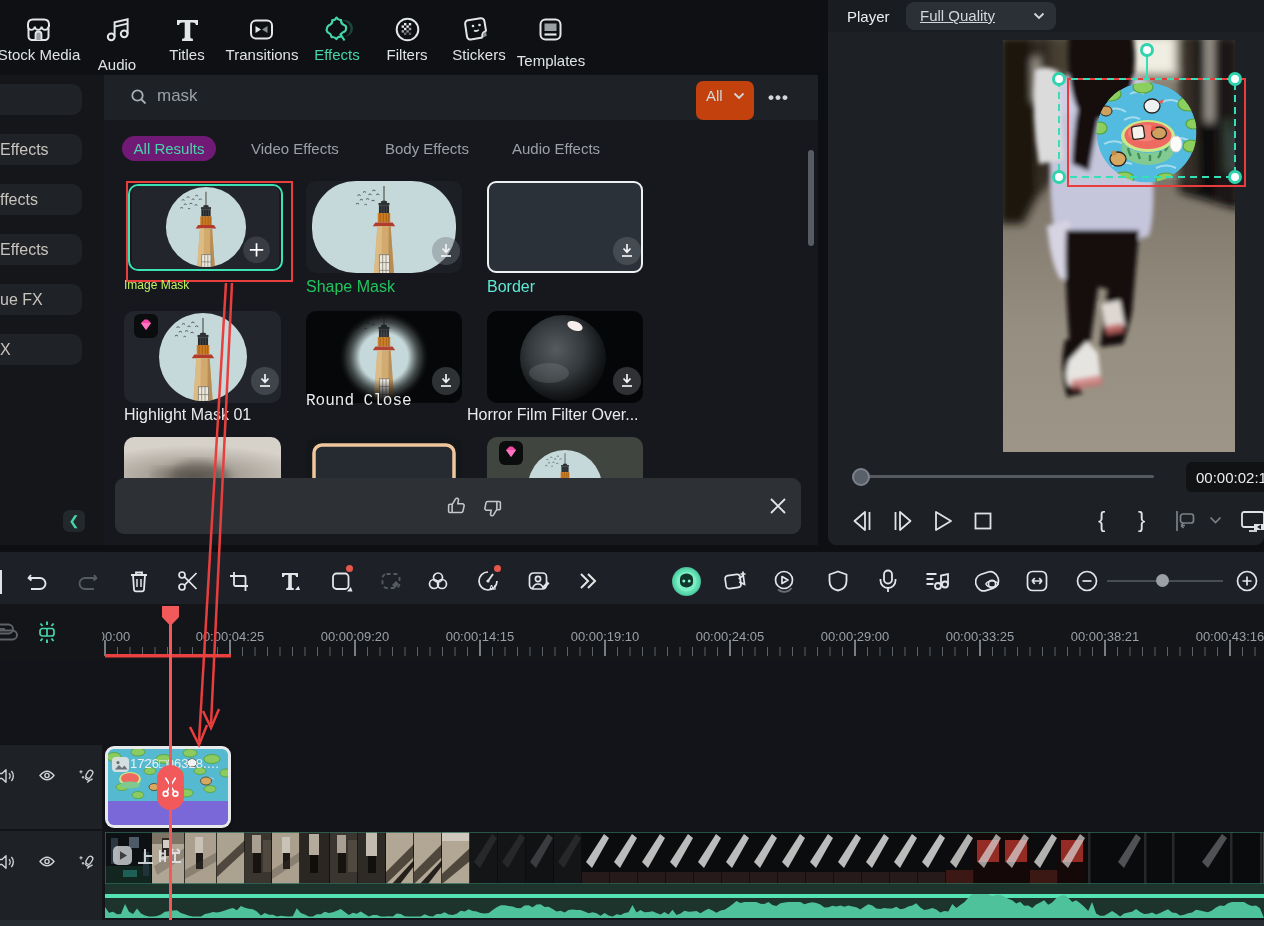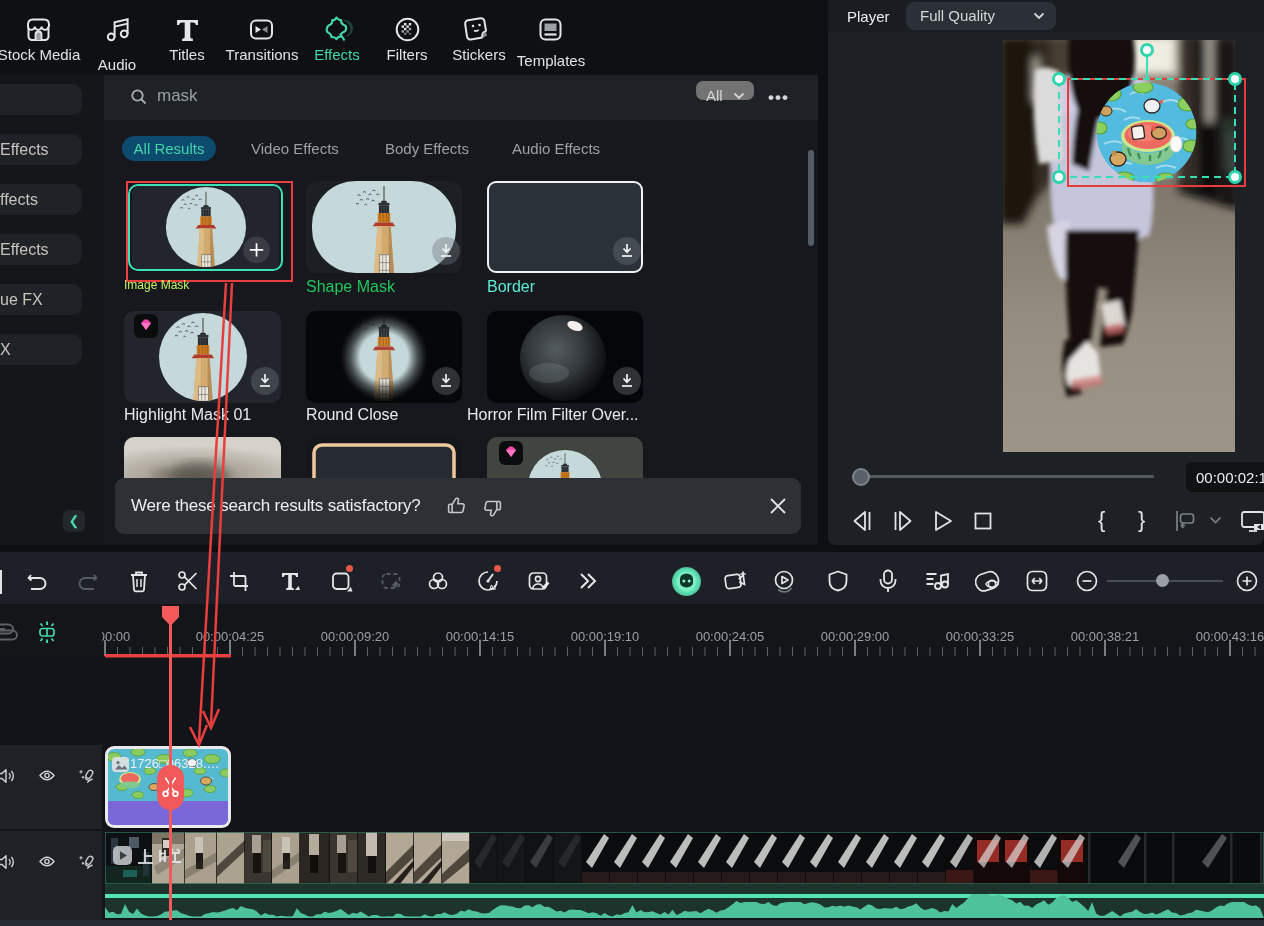--- a/index.html
+++ b/index.html
@@ -130,27 +130,27 @@
   <div class="abs" style="left:-60px;top:334px;width:142px;height:31px;background:#1f2328;border-radius:10px;color:#c8c3bc;font-size:16px;line-height:31px;padding-left:60px;">X</div>
   <div class="abs" style="left:63px;top:510px;width:22px;height:22px;background:#23282d;border-radius:6px;color:#45d6a9;font-size:13px;text-align:center;line-height:21px;">❮</div>
 
   <div class="abs" id="fxpanel" style="left:104px;top:75px;width:714px;height:470px;background:#16181d;"></div>
   <div class="abs" id="searchrow" style="left:104px;top:75px;width:714px;height:45px;background:#1e2126;"></div>
   <svg class="abs" style="left:130px;top:88px" width="18" height="18" viewBox="0 0 18 18" fill="none" stroke="#a9aeb4" stroke-width="1.8">
     <circle cx="7.5" cy="7.5" r="5.2"></circle>
       <path d="M11.5 11.5 L15.5 15.5"></path>
   </svg>
   <div class="abs" style="left:157px;top:86px;color:#98a0a6;font-size:17px;">mask</div>
-  <div class="abs" style="left:696px;top:81px;width:58px;height:19px;background:#737373;border-radius:7px;color:#d3d7da;font-size:15px;line-height:30px;padding-left:10px;">All</div>
+  <div class="abs" style="left:696px;top:81px;width:58px;height:39px;background:#c2410c;border-radius:7px;color:#d3d7da;font-size:15px;line-height:30px;padding-left:10px;">All</div>
   <svg class="abs" style="left:733px;top:92px" width="12" height="8" viewBox="0 0 12 8" fill="none" stroke="#d3d7da" stroke-width="1.8">
       <path d="M1.5 1.5 L6 6 L10.5 1.5"></path>
     </svg>
   <div class="abs" style="left:768px;top:88px;color:#d3d7da;font-size:17px;letter-spacing:1px;font-weight:bold;">•••</div>
 
-  <div class="abs" style="left:122px;top:136px;width:94px;height:25px;background:#0c4a6e;border-radius:13px;color:#45d6a9;font-size:15px;text-align:center;line-height:25px;">All Results</div>
+  <div class="abs" style="left:122px;top:136px;width:94px;height:25px;background:#701a75;border-radius:13px;color:#45d6a9;font-size:15px;text-align:center;line-height:25px;">All Results</div>
   <div class="abs" style="left:251px;top:140px;color:#9aa0a6;font-size:15px;">Video Effects</div>
   <div class="abs" style="left:385px;top:140px;color:#9aa0a6;font-size:15px;">Body Effects</div>
   <div class="abs" style="left:512px;top:140px;color:#9aa0a6;font-size:15px;">Audio Effects</div>
 
   <div class="abs" style="left:808px;top:150px;width:6px;height:96px;background:#565c63;border-radius:3px;"></div>
 
   <svg class="abs" style="left:128px;top:184px;border:2px solid #3be3b4;border-radius:10px;" width="155" height="87" viewBox="0 0 155 87">
     <defs>
         <clipPath id="c1">
           <rect width="155" height="87" rx="8"></rect>
@@ -241,21 +241,21 @@
     <g clip-path="url(#c5)">
       <rect width="156" height="92" fill="#060708"></rect>
       <circle cx="78" cy="46" r="46" fill="url(#rg5)"></circle>
       <g clip-path="url(#c5c)" opacity="0.95">
         <use href="#lighthouse" transform="translate(31.2,-4) scale(0.78)"></use>
       </g>
       <circle cx="78" cy="46" r="56" fill="url(#vg5)"></circle>
     </g>
     <use href="#dlbtn" transform="translate(126,56)"></use>
   </svg>
-  <div class="abs" style="left:306px;top:406px;color:#e8eaec;font-size:16px;">Round Close</div>
+  <div class="abs" style="left:306px;top:392px;color:#e8eaec;font-size:16px;font-family:Liberation Mono, monospace;">Round Close</div>
 
   <svg class="abs" style="left:487px;top:311px" width="156" height="92" viewBox="0 0 156 92">
     <defs>
         <clipPath id="c6">
           <rect width="156" height="92" rx="10"></rect>
         </clipPath>
       <radialGradient id="rg6" cx="42%" cy="40%" r="65%">
         <stop offset="0%" stop-color="#555c60"></stop>
           <stop offset="50%" stop-color="#33393c"></stop>
           <stop offset="85%" stop-color="#131517"></stop>
@@ -311,37 +311,36 @@
       </defs>
     <g clip-path="url(#c9)">
         <rect width="156" height="41" fill="#40463f"></rect>
       <circle cx="78" cy="50" r="37" fill="#c6d9da"></circle>
       <use href="#lighthouse" transform="translate(45,14) scale(0.55)"></use>
     </g>
     <use href="#gem" transform="translate(12,4)"></use>
   </svg>
 
   <div class="abs" style="left:115px;top:478px;width:686px;height:56px;background:#2d3136;border-radius:9px;"></div>
-  <div class="abs" style="left:131px;top:496px;color:#eceef0;font-size:17px;letter-spacing:-0.2px;">Were these search results satisfactory?</div>
   <svg class="abs" style="left:446px;top:495px" width="21" height="21" viewBox="0 0 24 24" fill="none" stroke="#c3c7cb" stroke-width="1.8">
     <path d="M7 10.5 V20 H4.5 a1.5 1.5 0 0 1-1.5-1.5 v-6.5 a1.5 1.5 0 0 1 1.5-1.5 Z M7 11 l4-6.5 a1.8 1.8 0 0 1 3.3 1 L13.5 10 h5.2 a2 2 0 0 1 2 2.4 l-1.3 6 a2 2 0 0 1-2 1.6 H7"></path>
   </svg>
   <svg class="abs" style="left:482px;top:498px" width="21" height="21" viewBox="0 0 24 24" fill="none" stroke="#c3c7cb" stroke-width="1.8">
     <g transform="rotate(180 12 12)">
         <path d="M7 10.5 V20 H4.5 a1.5 1.5 0 0 1-1.5-1.5 v-6.5 a1.5 1.5 0 0 1 1.5-1.5 Z M7 11 l4-6.5 a1.8 1.8 0 0 1 3.3 1 L13.5 10 h5.2 a2 2 0 0 1 2 2.4 l-1.3 6 a2 2 0 0 1-2 1.6 H7"></path>
       </g>
   </svg>
   <svg class="abs" style="left:769px;top:497px" width="18" height="18" viewBox="0 0 18 18" stroke="#e3e6e8" stroke-width="1.8">
     <path d="M2 2 L16 16 M16 2 L2 16"></path>
   </svg>
 
   <div class="abs" id="player" style="left:828px;top:0;width:436px;height:545px;background:#1d2126;border-radius:0 0 8px 8px;"></div>
   <div class="abs" id="playerhead" style="left:828px;top:0;width:436px;height:32px;background:#191d22;"></div>
   <div class="abs" style="left:847px;top:8px;color:#eceef0;font-size:15px;">Player</div>
-  <div class="abs" style="left:906px;top:2px;width:150px;height:28px;background:#2b3036;border-radius:8px;color:#d3d7da;font-size:15px;line-height:28px;padding-left:14px;">Full Quality</div>
+  <div class="abs" style="left:906px;top:2px;width:150px;height:28px;background:#2b3036;border-radius:8px;color:#d3d7da;font-size:15px;line-height:28px;padding-left:14px;text-decoration:underline;">Full Quality</div>
   <svg class="abs" style="left:1033px;top:12px" width="12" height="8" viewBox="0 0 12 8" fill="none" stroke="#d3d7da" stroke-width="1.8">
       <path d="M1.5 1.5 L6 6 L10.5 1.5"></path>
     </svg>
 
   <svg class="abs" style="left:1003px;top:40px" width="232" height="412" viewBox="0 0 232 412">
     <defs>
       <filter id="blur1" x="-30%" y="-30%" width="160%" height="160%">
           <feGaussianBlur stdDeviation="4"></feGaussianBlur>
         </filter>
       <filter id="blur2" x="-30%" y="-30%" width="160%" height="160%">

